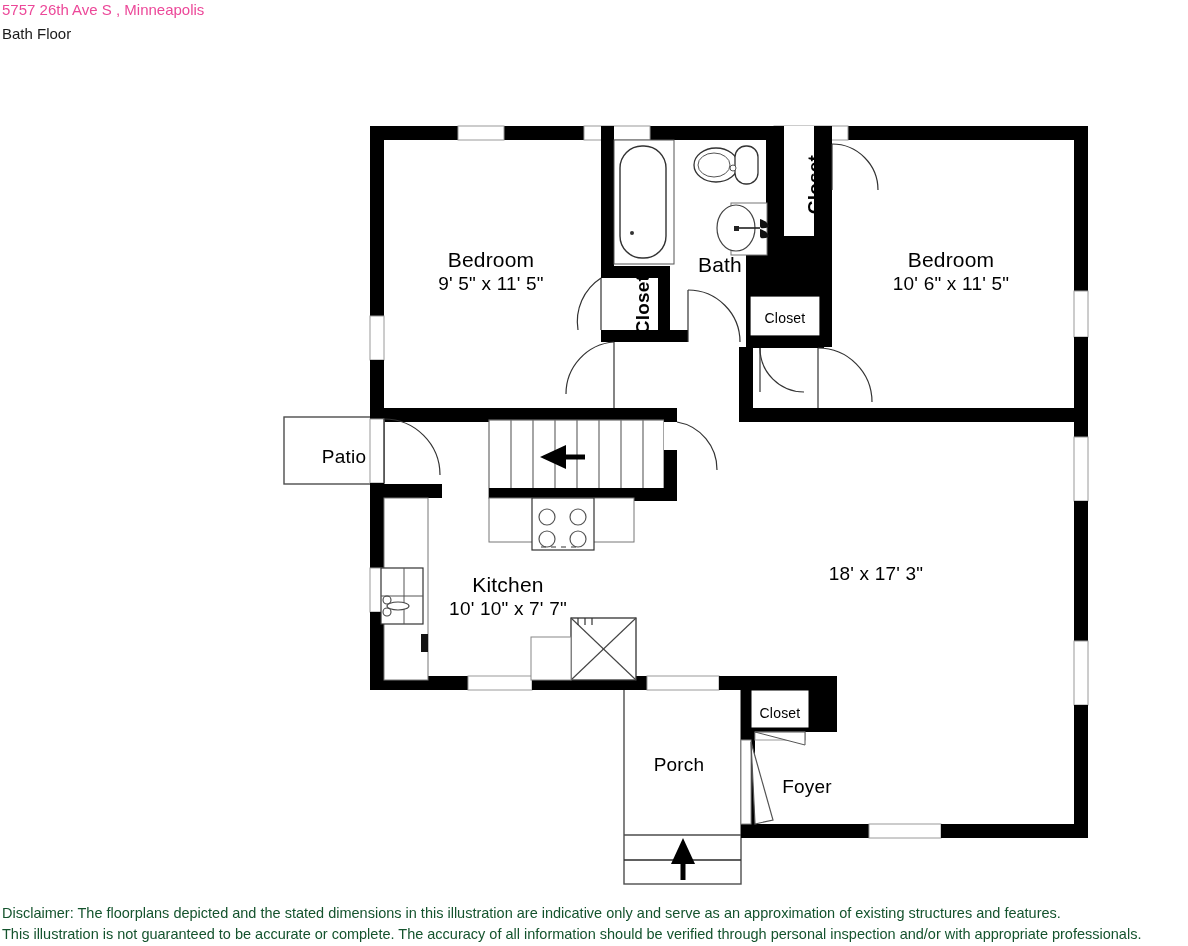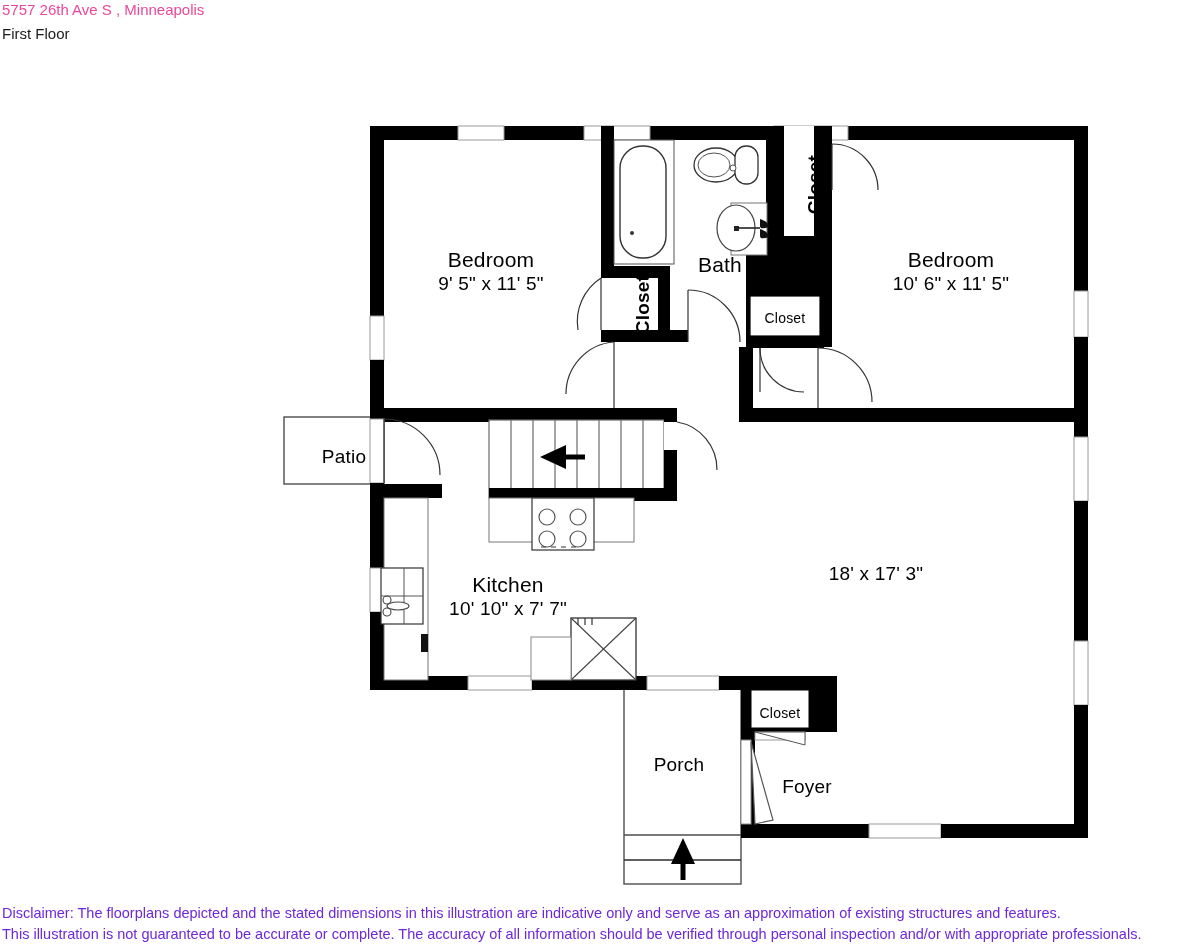--- a/index.html
+++ b/index.html
@@ -75,30 +75,30 @@
 
   
   #disclaimer {
     position: absolute;
     left: 2px; top: 903px;
     width: 1186px;
   }
   #disclaimer div {
     font-size: 14.5px;
     line-height: 21px;
-    color: #6d28d9;
+    color: #14532d;
     white-space: nowrap;
   }
 </style>
 </head>
 <body>
 
 <div id="header">
   <div class="addr">5757 26th Ave S , Minneapolis</div>
-  <div class="floor">First Floor</div>
+  <div class="floor">Bath Floor</div>
 </div>
 
 <div id="plan">
 <svg width="1188" height="900" viewBox="0 0 1188 900" xmlns="http://www.w3.org/2000/svg">
 
   <rect x="370" y="126" width="718" height="712" fill="#ffffff"></rect>
 
   <rect x="284" y="417" width="100" height="67" fill="#ffffff" stroke="#4d4d4d" stroke-width="1.4"></rect>
 
   <rect x="624" y="688" width="117" height="196" fill="#ffffff" stroke="#4d4d4d" stroke-width="1.4"></rect>

